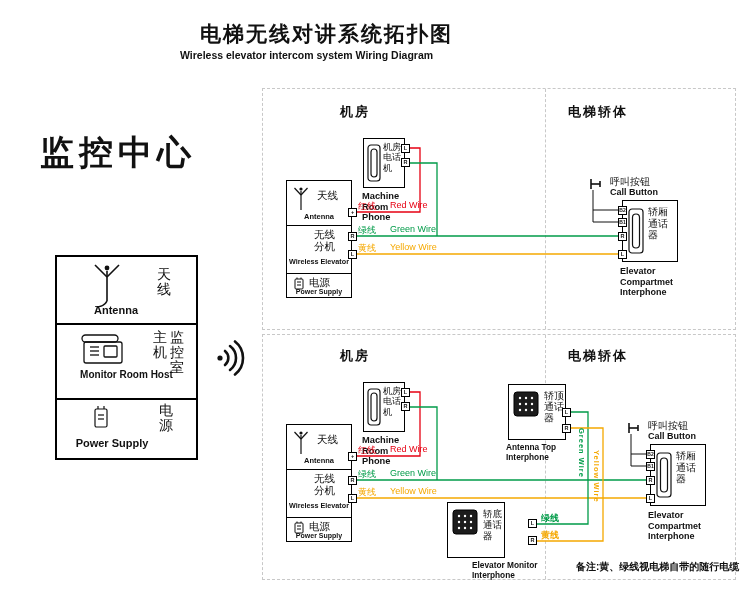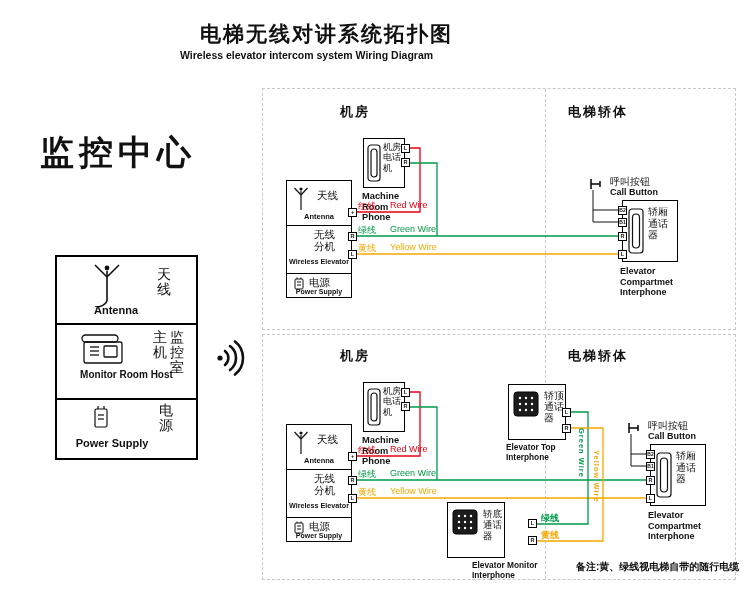--- a/index.html
+++ b/index.html
@@ -272,21 +272,21 @@
         <circle cx="19" cy="13" r="1.2"></circle>
       <circle cx="7" cy="19" r="1.2"></circle>
         <circle cx="13" cy="19" r="1.2"></circle>
         <circle cx="19" cy="19" r="1.2"></circle>
     </g>
   </svg>
   <div class="abs w2" style="left:35px;top:5px;width:20px;font-size:10px;line-height:11px">轿顶通话器</div>
 </div>
 <div class="term" style="left:562px;top:408px">L</div>
 <div class="term" style="left:562px;top:424px">R</div>
-<div class="abs en z2" style="left:506px;top:443px;width:60px;font-size:8.3px;line-height:9.5px">Elevator Top Interphone</div>
+<div class="abs en z2" style="left:506px;top:443px;width:60px;font-size:8.3px;line-height:9.5px">Antenna Top Interphone</div>
 
 <div class="vlab" style="left:577px;top:428px;color:var(--green)">Green Wire</div>
 <div class="vlab" style="left:592px;top:450px;color:var(--yellow)">Yellow Wire</div>
 
 <svg class="abs z2" style="left:626px;top:420px" width="16" height="16" viewBox="0 0 16 16">
   <g stroke="#111" stroke-width="1.6" fill="none">
     <line x1="3" y1="3" x2="3" y2="13"></line>
       <line x1="3" y1="8" x2="12" y2="8"></line>
       <line x1="12" y1="5" x2="12" y2="11"></line>
   </g>

